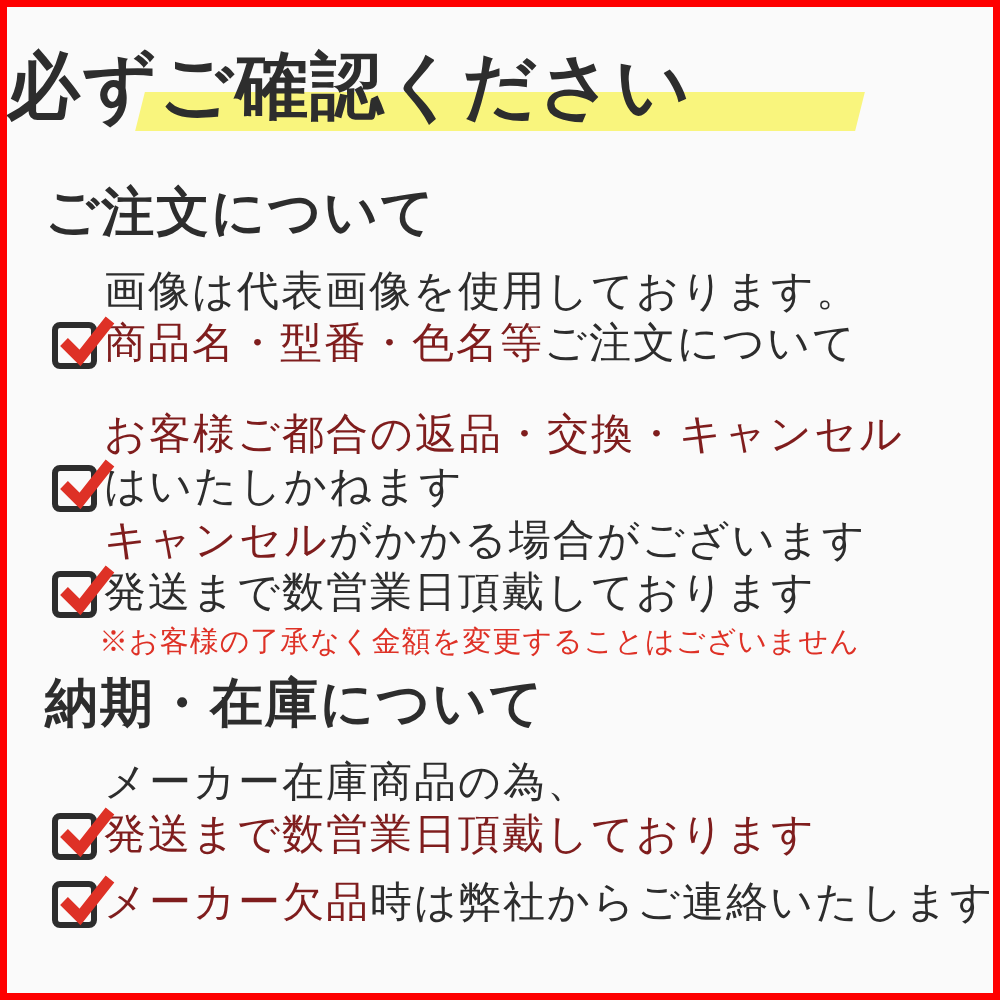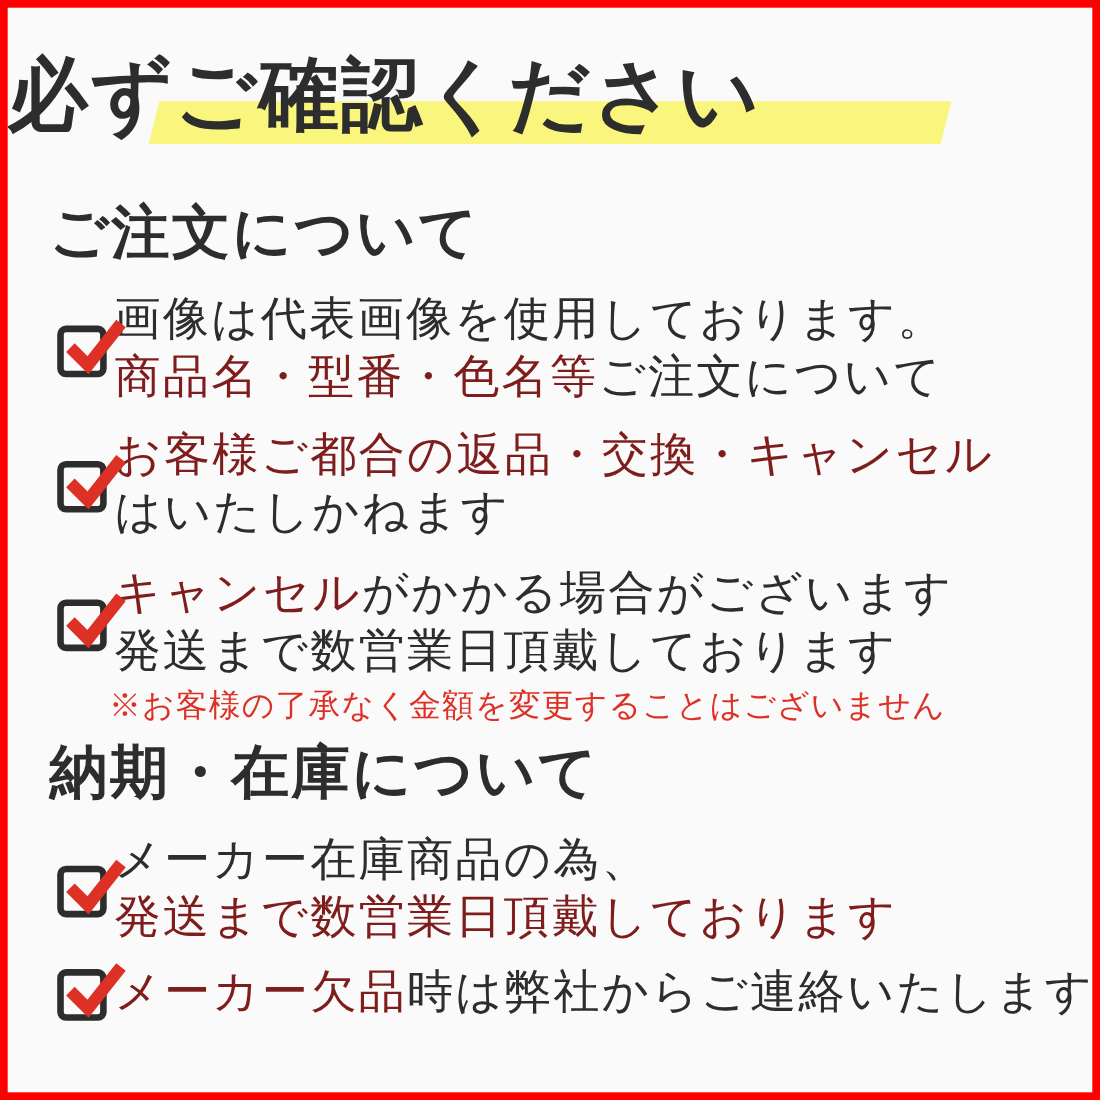--- a/index.html
+++ b/index.html
@@ -43,25 +43,25 @@
     white-space:nowrap;
   }
   .heading-1 { top:175px; }
   .heading-2 { top:666px; }
 
   
   .item {
     position:absolute;
     left:45px;
     display:flex;
-    align-items:center;
+    align-items:flex-end;
     font-family:Liberation Serif, serif;
   }
   .item-1 { top:258px; }
-  .item-2 { top:381px; }
+  .item-2 { top:401px; }
   .item-3 { top:507px; }
   .item-4 { top:749px; }
   .item-5 { top:869px; }
 
   .checkbox {
     position:relative;
     flex:0 0 auto;
     width:33px; height:35px;
     border:6px solid #2d2d2d;
     border-radius:8px;

